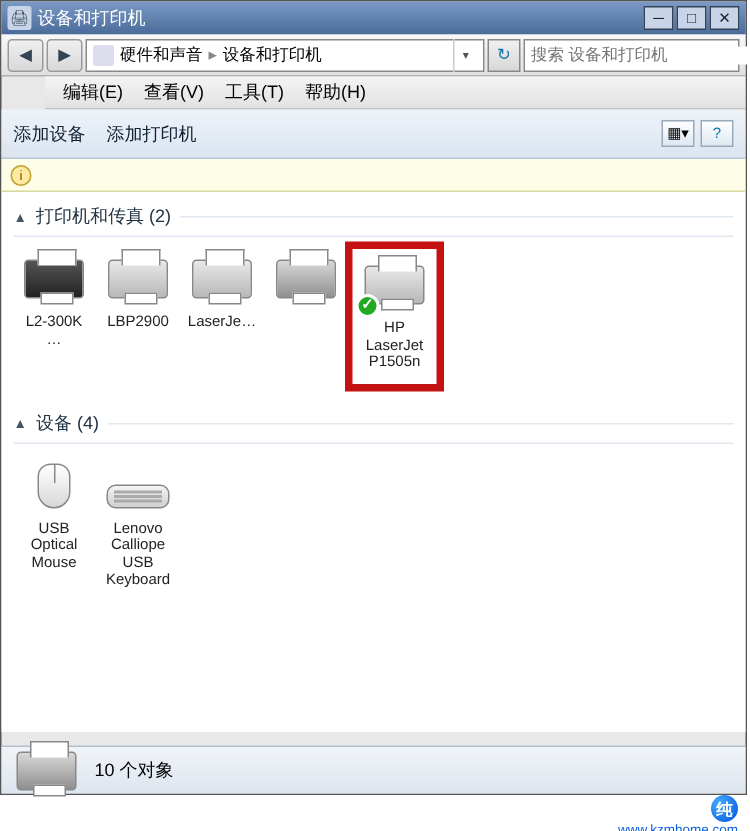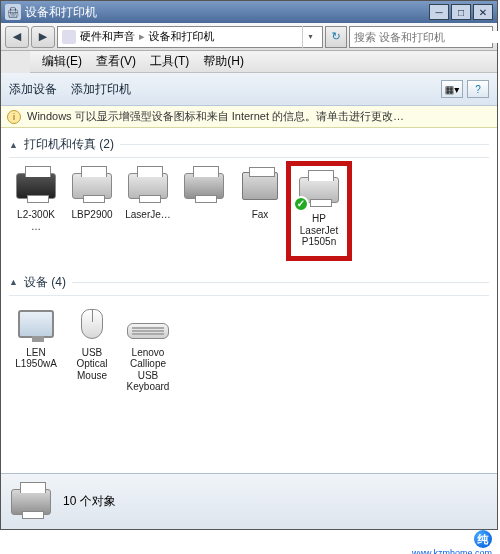--- a/index.html
+++ b/index.html
@@ -54,21 +54,21 @@
 .check-badge { position:absolute;bottom:-2px;left:-2px;width:16px;height:16px;background:#2a2;border:2px solid #fff;border-radius:50%;display:flex;align-items:center;justify-content:center;color:#fff;font-size:10px;font-weight:bold; }
 .monitor-shape { width:36px;height:28px;background:linear-gradient(#e8f0f8,#c0d0e0);border:2px solid #888;border-radius:3px;position:relative; }
 .monitor-shape::after { content:"";position:absolute;bottom:-6px;left:12px;width:12px;height:6px;background:#999; }
 .pc-shape { width:20px;height:36px;background:linear-gradient(#eee,#ccc);border:1px solid #888;border-radius:2px;position:relative; }
 .pc-shape::before { content:"";position:absolute;top:6px;left:4px;width:12px;height:4px;background:#999;box-shadow:0 6px 0 #999,0 12px 0 #999; }
 .kb-shape { width:42px;height:16px;background:linear-gradient(#f4f4f4,#d0d0d0);border:1px solid #888;border-radius:6px;position:relative;margin-top:14px; }
 .kb-shape::before { content:"";position:absolute;top:3px;left:4px;right:4px;height:2px;background:#aaa;box-shadow:0 3px 0 #aaa,0 6px 0 #aaa; }
 .mouse-shape { width:22px;height:30px;background:linear-gradient(#fff,#d8d8d8);border:1px solid #888;border-radius:11px 11px 14px 14px;position:relative; }
 .mouse-shape::before { content:"";position:absolute;top:0;left:50%;width:1px;height:12px;background:#888; }
 
-.statusbar { position:absolute;bottom:0;left:0;right:0;height:56px;background:linear-gradient(#f0f4f8,#dde5ee);border-top:1px solid #b0c0d0;display:flex;align-items:center;padding:0 8px;gap:10px;font-size:12px; }
+.statusbar { position:absolute;bottom:0;left:0;right:0;height:32px;background:linear-gradient(#f0f4f8,#dde5ee);border-top:1px solid #b0c0d0;display:flex;align-items:center;padding:0 8px;gap:10px;font-size:12px; }
 .statusbar .stpic { width:44px;height:34px;position:relative;display:flex;align-items:center;justify-content:center; }
 
 .watermark { position:absolute;bottom:6px;right:8px;font-size:14px;color:#0a5fe0;font-weight:bold;display:flex;align-items:center;gap:4px; }
 .watermark .dot { width:18px;height:18px;border-radius:50%;background:radial-gradient(circle at 30% 30%,#4af,#05d);display:flex;align-items:center;justify-content:center;color:#fff;font-size:11px; }
 .wm-sub { position:absolute;bottom:-4px;right:8px;font-size:9px;color:#0a5fe0; }
 </style>
 </head>
 <body>
 
 <div class="window">
@@ -111,21 +111,20 @@
     <span class="toolbtn">添加设备</span>
     <span class="toolbtn">添加打印机</span>
     <div class="rbtns">
       <span class="ricon">▦▾</span>
       <span class="ricon" style="color:#17a">?</span>
     </div>
   </div>
 
   <div class="infobar">
     <span class="ii">i</span>
-    <span>Windows 可以显示增强型设备图标和来自 Internet 的信息。请单击进行更改…</span>
   </div>
 
   <div class="content">
     <div class="group-hdr">
       <span class="tri">▲</span>
       <span>打印机和传真 (2)</span>
       <span class="line"></span>
     </div>
     <div class="items">
       <div class="item">
@@ -145,47 +144,35 @@
             <div class="printer-shape"></div>
           </div>
         <div>LaserJe…</div>
       </div>
       <div class="item">
         <div class="pic">
             <div class="printer-shape inkjet"></div>
           </div>
         <div></div>
       </div>
-      <div class="item">
-        <div class="pic">
-            <div class="fax-shape"></div>
-          </div>
-        <div>Fax</div>
-      </div>
       <div class="item highlight">
         <div class="pic">
           <div class="printer-shape"></div>
           <div class="check-badge">✓</div>
         </div>
         <div>HP LaserJet P1505n</div>
       </div>
     </div>
 
     <div class="group-hdr">
       <span class="tri">▲</span>
       <span>设备 (4)</span>
       <span class="line"></span>
     </div>
     <div class="items">
-      <div class="item">
-        <div class="pic">
-            <div class="monitor-shape"></div>
-          </div>
-        <div>LEN L1950wA</div>
-      </div>
       <div class="item">
         <div class="pic">
             <div class="mouse-shape"></div>
           </div>
         <div>USB Optical Mouse</div>
       </div>
       <div class="item">
         <div class="pic">
             <div class="kb-shape"></div>
           </div>

